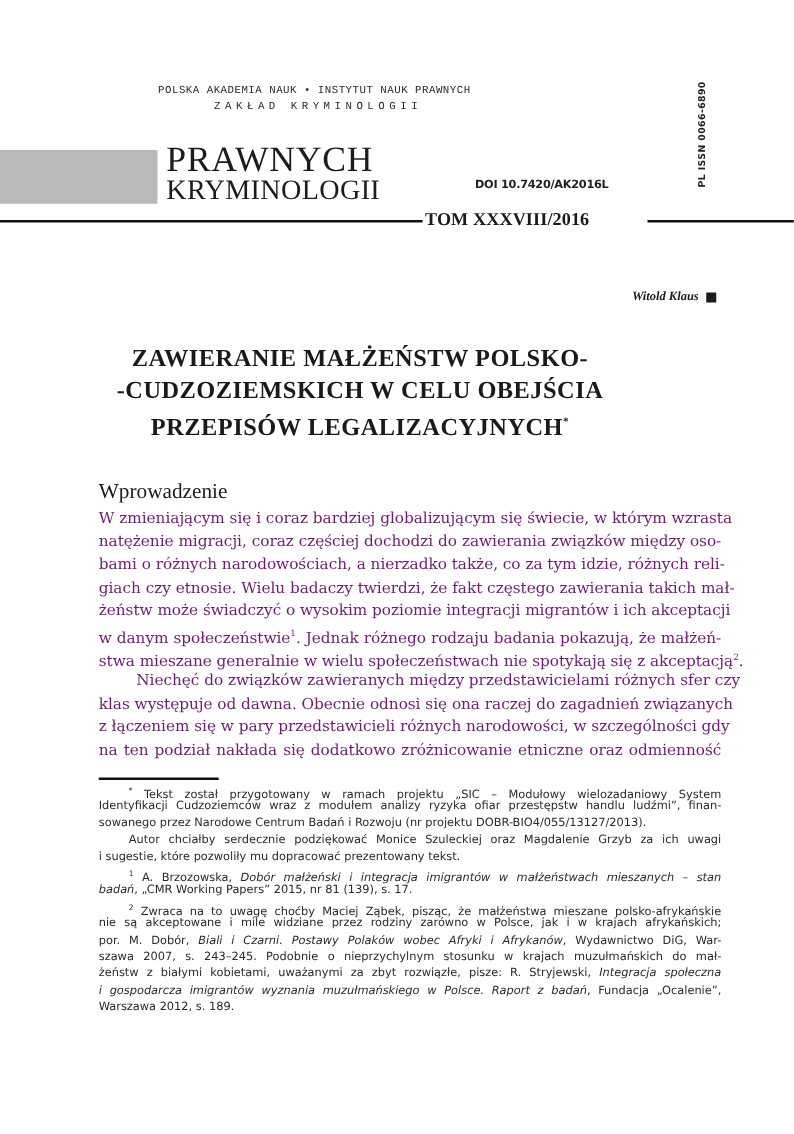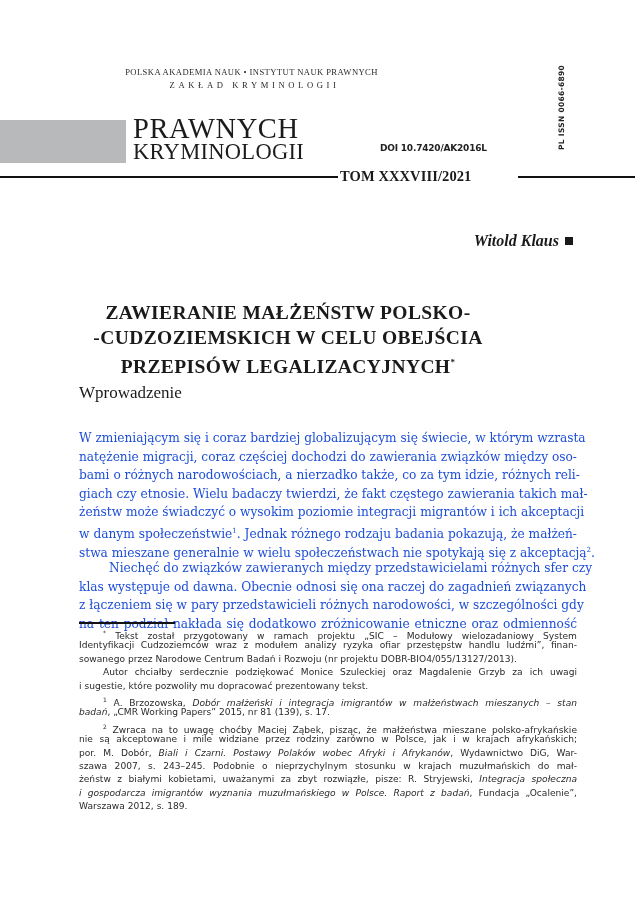--- a/index.html
+++ b/index.html
@@ -1,44 +1,44 @@
 <!DOCTYPE html>
 <html><head>
 <meta charset="utf-8">
 <style>
   html, body { margin: 0; padding: 0; background: #ffffff; }
   body { width: 635px; height: 907px; position: relative; overflow: hidden; color: #1a1a1a; font-family: "DejaVu Serif", serif; }
   .abs { position: absolute; }
 
-  .inst { left: 0; width: 503px; top: 66px; text-align: center; font-family: Liberation Serif, serif; font-size: 8.6px; letter-spacing: 0.4px; color: #2a2a2a; line-height: 13px; }
+  .inst { left: 0; width: 503px; top: 66px; text-align: center; font-family: Liberation Mono, monospace; font-size: 8.6px; letter-spacing: 0.4px; color: #2a2a2a; line-height: 13px; }
   .inst .l2 { letter-spacing: 3.6px; margin-left: 6px; }
 
   .graybar { left: 0; top: 120px; width: 126px; height: 43px; background: #b8b9bb; }
   .journal { left: 133px; top: 116px; font-family: "Liberation Serif", serif; color: #1c1c1c; line-height: 0.9; }
   .journal .j1 { font-size: 28.5px; letter-spacing: 0.6px; }
   .journal .j2 { font-size: 22.5px; letter-spacing: 0.3px; }
 
   .doi { left: 380px; top: 143px; font-family: "DejaVu Sans", sans-serif; font-size: 9px; font-weight: bold; color: #222; letter-spacing: -0.2px; }
 
   .issn { left: 554px; top: 70px; width: 14px; height: 80px; }
   .issn span { position: absolute; left: 0; bottom: 0; transform-origin: left bottom; transform: rotate(-90deg) translate(0, 12px); white-space: nowrap; font-family: "DejaVu Sans", sans-serif; font-size: 7.5px; font-weight: bold; color: #222; letter-spacing: 0.3px; }
 
   .rule-left { left: 0; top: 176px; width: 338px; height: 2px; background: #111; }
   .rule-right { left: 518px; top: 176px; width: 117px; height: 2px; background: #111; }
   .tom { left: 340px; top: 168px; font-family: "Liberation Serif", serif; font-weight: bold; font-size: 14.5px; color: #1a1a1a; letter-spacing: 0.1px; }
 
-  .author { right: 62px; top: 232px; font-family: "Liberation Serif", serif; font-style: italic; font-weight: bold; font-size: 16px; color: #1a1a1a; display: flex; align-items: center; gap: 6px; }
+  .author { right: 62px; top: 232px; font-family: "Liberation Serif", serif; font-style: italic; font-weight: bold; font-size: 10px; color: #1a1a1a; display: flex; align-items: center; gap: 6px; }
   .author .sq { width: 8px; height: 8px; background: #1a1a1a; display: inline-block; }
 
-  .title { left: 0; width: 576px; top: 300px; text-align: center; font-family: "Liberation Serif", serif; font-weight: bold; font-size: 19.5px; line-height: 25px; color: #1a1a1a; letter-spacing: 0.4px; }
+  .title { left: 0; width: 576px; top: 275px; text-align: center; font-family: "Liberation Serif", serif; font-weight: bold; font-size: 19.5px; line-height: 25px; color: #1a1a1a; letter-spacing: 0.4px; }
   .title sup { font-size: 9px; vertical-align: 8px; }
 
   .section { left: 79px; top: 383px; font-family: "Liberation Serif", serif; font-weight: normal; font-size: 17px; color: #1a1a1a; }
 
-  .body { left: 79px; width: 498px; top: 429px; font-family: "DejaVu Serif", serif; font-size: 12.2px; line-height: 18.6px; color: #1d4ed8; }
+  .body { left: 79px; width: 498px; top: 405px; font-family: "DejaVu Serif", serif; font-size: 12.2px; line-height: 18.6px; color: #701a75; }
   .body .line { white-space: nowrap; display: block; text-align: justify; text-align-last: justify; height: 18.6px; }
   .body .line.last { text-align-last: left; }
   .body .indent { padding-left: 30px; }
   .body sup { font-size: 7px; vertical-align: 5px; }
 
   .fnrule { left: 79px; top: 622px; width: 96px; height: 1.5px; background: #111; }
 
   .fn { left: 79px; width: 498px; top: 626px; font-family: "DejaVu Sans", sans-serif; font-size: 9.1px; line-height: 13.4px; color: #2a2a2a; }
   .fn .line { white-space: nowrap; display: block; text-align: justify; text-align-last: justify; height: 13.4px; }
   .fn .line.last { text-align-last: left; }
@@ -60,21 +60,21 @@
   <div class="j2">KRYMINOLOGII</div>
 </div>
 
 <div class="abs doi">DOI 10.7420/AK2016L</div>
 
 <div class="abs issn">
   <span>PL ISSN 0066-6890</span>
 </div>
 
 <div class="abs rule-left"></div>
-<div class="abs tom">TOM XXXVIII/2021</div>
+<div class="abs tom">TOM XXXVIII/2016</div>
 <div class="abs rule-right"></div>
 
 <div class="abs author">
   <span>Witold Klaus</span>
   <span class="sq"></span>
 </div>
 
 <div class="abs title">
   <div>ZAWIERANIE MAŁŻEŃSTW POLSKO-</div>
   <div>-CUDZOZIEMSKICH W CELU OBEJŚCIA</div>

